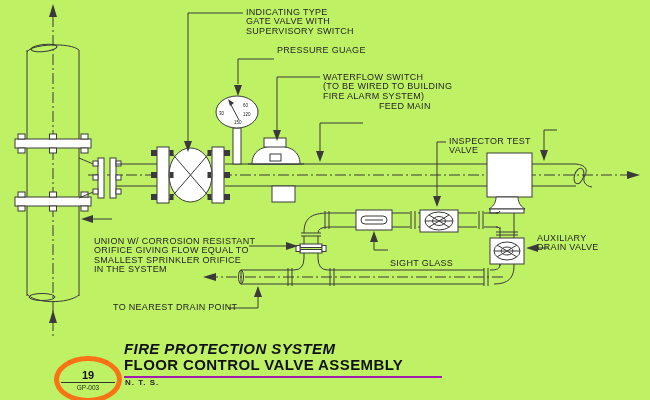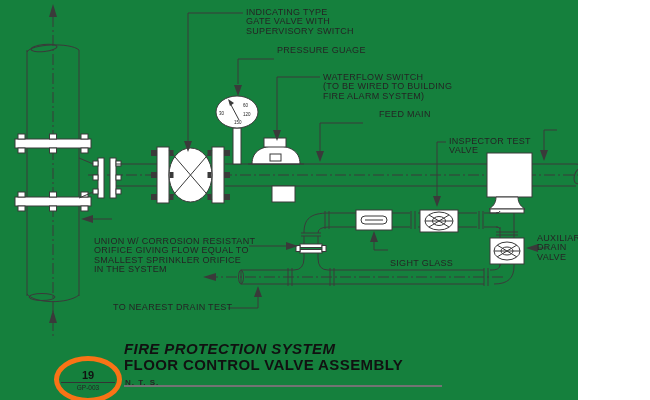--- a/index.html
+++ b/index.html
@@ -1,29 +1,29 @@
 <!DOCTYPE html>
 <html><head>
 <meta charset="utf-8">
 <style>
   html,body{margin:0;padding:0;background:#fff;}
-  #stage{position:relative;width:578px;height:400px;background:#15803d;overflow:hidden;
+  #stage{position:relative;width:650px;height:400px;background:#bef264;overflow:hidden;
          font-family:"Liberation Sans",sans-serif;}
   #stage svg{position:absolute;left:0;top:0;}
   .s{stroke:#3a3a3a;fill:none;stroke-width:1;}
   .w{stroke:#3a3a3a;fill:#ffffff;stroke-width:1;}
   .f{fill:#3a3a3a;stroke:none;}
   .cl{stroke-dasharray:11 3 2 3;}
   .lbl{position:absolute;font-size:9px;line-height:9.4px;letter-spacing:.3px;
        color:#242424;white-space:pre-line;}
   .gtick{font-size:4.5px;fill:#242424;letter-spacing:0;}
   .title-block{position:absolute;left:124px;top:341px;color:#111;}
   .title-l1{font-size:15px;font-weight:bold;letter-spacing:.4px;line-height:16px;font-style:italic;}
   .title-l2{font-size:15px;font-weight:bold;letter-spacing:.4px;line-height:16px;
-            display:block;width:318px;border-bottom:2px solid #737373;padding-bottom:12px;}
+            display:block;width:318px;border-bottom:2px solid #a21caf;padding-bottom:3px;}
   .nts{position:absolute;left:125px;top:378px;font-size:8px;color:#242424;letter-spacing:1px;font-weight:bold;}
   .badge{position:absolute;left:54px;top:356px;width:58px;height:37px;
          border:5px solid #f97316;border-radius:50%;display:flex;flex-direction:column;
          align-items:center;justify-content:center;}
   .badge-num{font-size:11px;font-weight:bold;color:#111;line-height:12px;}
   .badge-line{width:54px;border-top:1px solid #333;margin:1px 0;}
   .badge-code{font-size:6.5px;color:#242424;line-height:7px;}
 </style>
 </head>
 <body>
@@ -219,31 +219,31 @@
   </g>
 </svg>
 
 <div class="lbl" style="left:246px;top:8px;">INDICATING TYPE
 GATE VALVE WITH
 SUPERVISORY SWITCH</div>
 <div class="lbl" style="left:277px;top:46px;">PRESSURE GUAGE</div>
 <div class="lbl" style="left:323px;top:73px;">WATERFLOW SWITCH
 (TO BE WIRED TO BUILDING
 FIRE ALARM SYSTEM)</div>
-<div class="lbl" style="left:367px;top:110px;padding-left:12px;">FEED MAIN</div>
+<div class="lbl" style="left:367px;top:102px;padding-left:12px;">FEED MAIN</div>
 <div class="lbl" style="left:449px;top:137px;">INSPECTOR TEST
 VALVE</div>
 <div class="lbl" style="left:94px;top:237px;">UNION W/ CORROSION RESISTANT
 ORIFICE GIVING FLOW EQUAL TO
 SMALLEST SPRINKLER ORIFICE
 IN THE SYSTEM</div>
 <div class="lbl" style="left:390px;top:243px;margin-top:16px;">SIGHT GLASS</div>
 <div class="lbl" style="left:537px;top:234px;">AUXILIARY
 DRAIN VALVE</div>
-<div class="lbl" style="left:113px;top:303px;">TO NEAREST DRAIN TEST</div>
+<div class="lbl" style="left:113px;top:303px;">TO NEAREST DRAIN POINT</div>
 
 <div class="title-block">
   <div class="title-l1">FIRE PROTECTION SYSTEM</div>
   <div class="title-l2">FLOOR CONTROL VALVE ASSEMBLY</div>
 </div>
 <div class="nts">N. T. S.</div>
 
 <div class="badge">
   <div class="badge-num">19</div>
   <div class="badge-line"></div>

